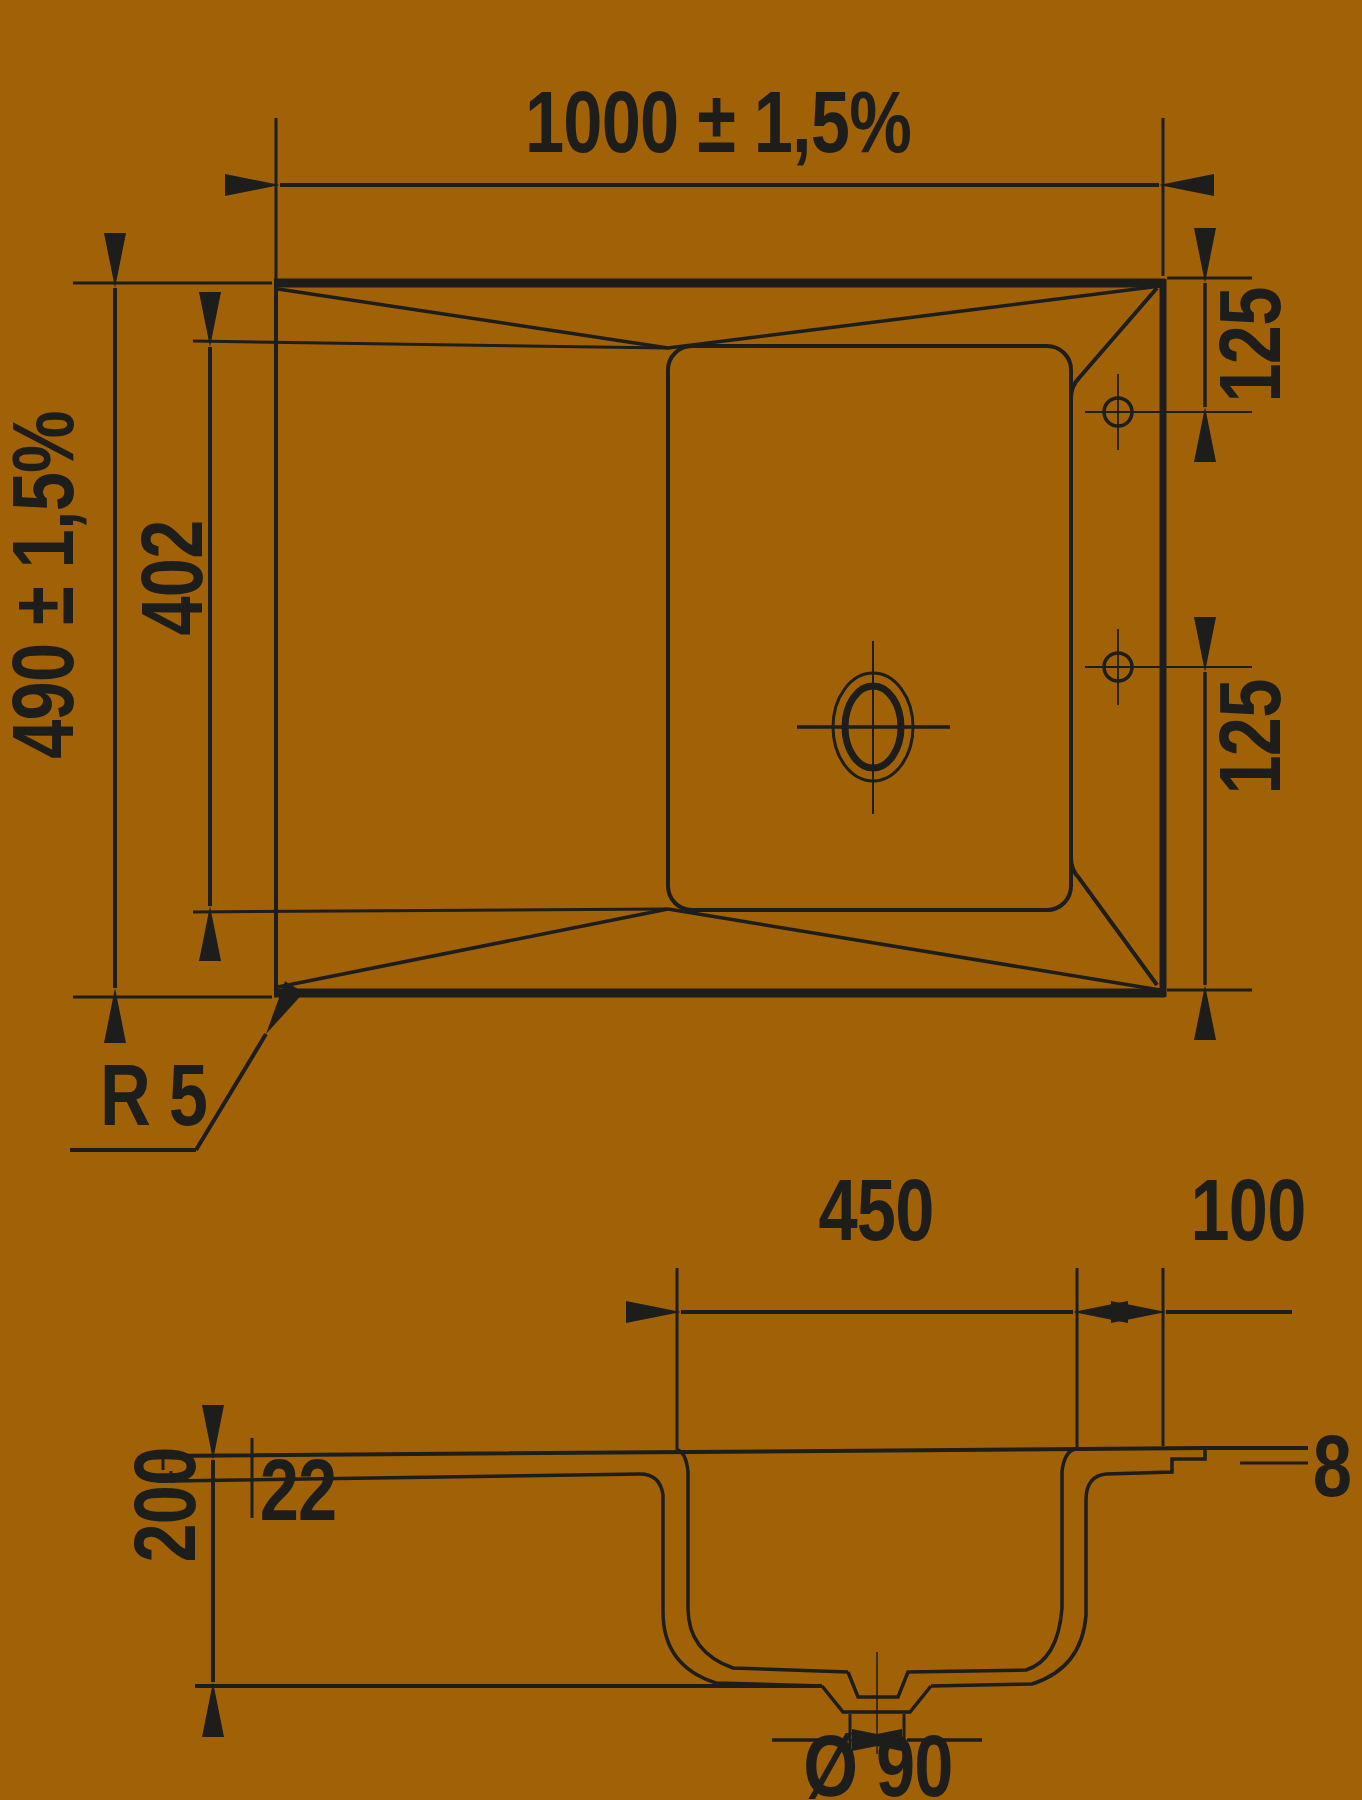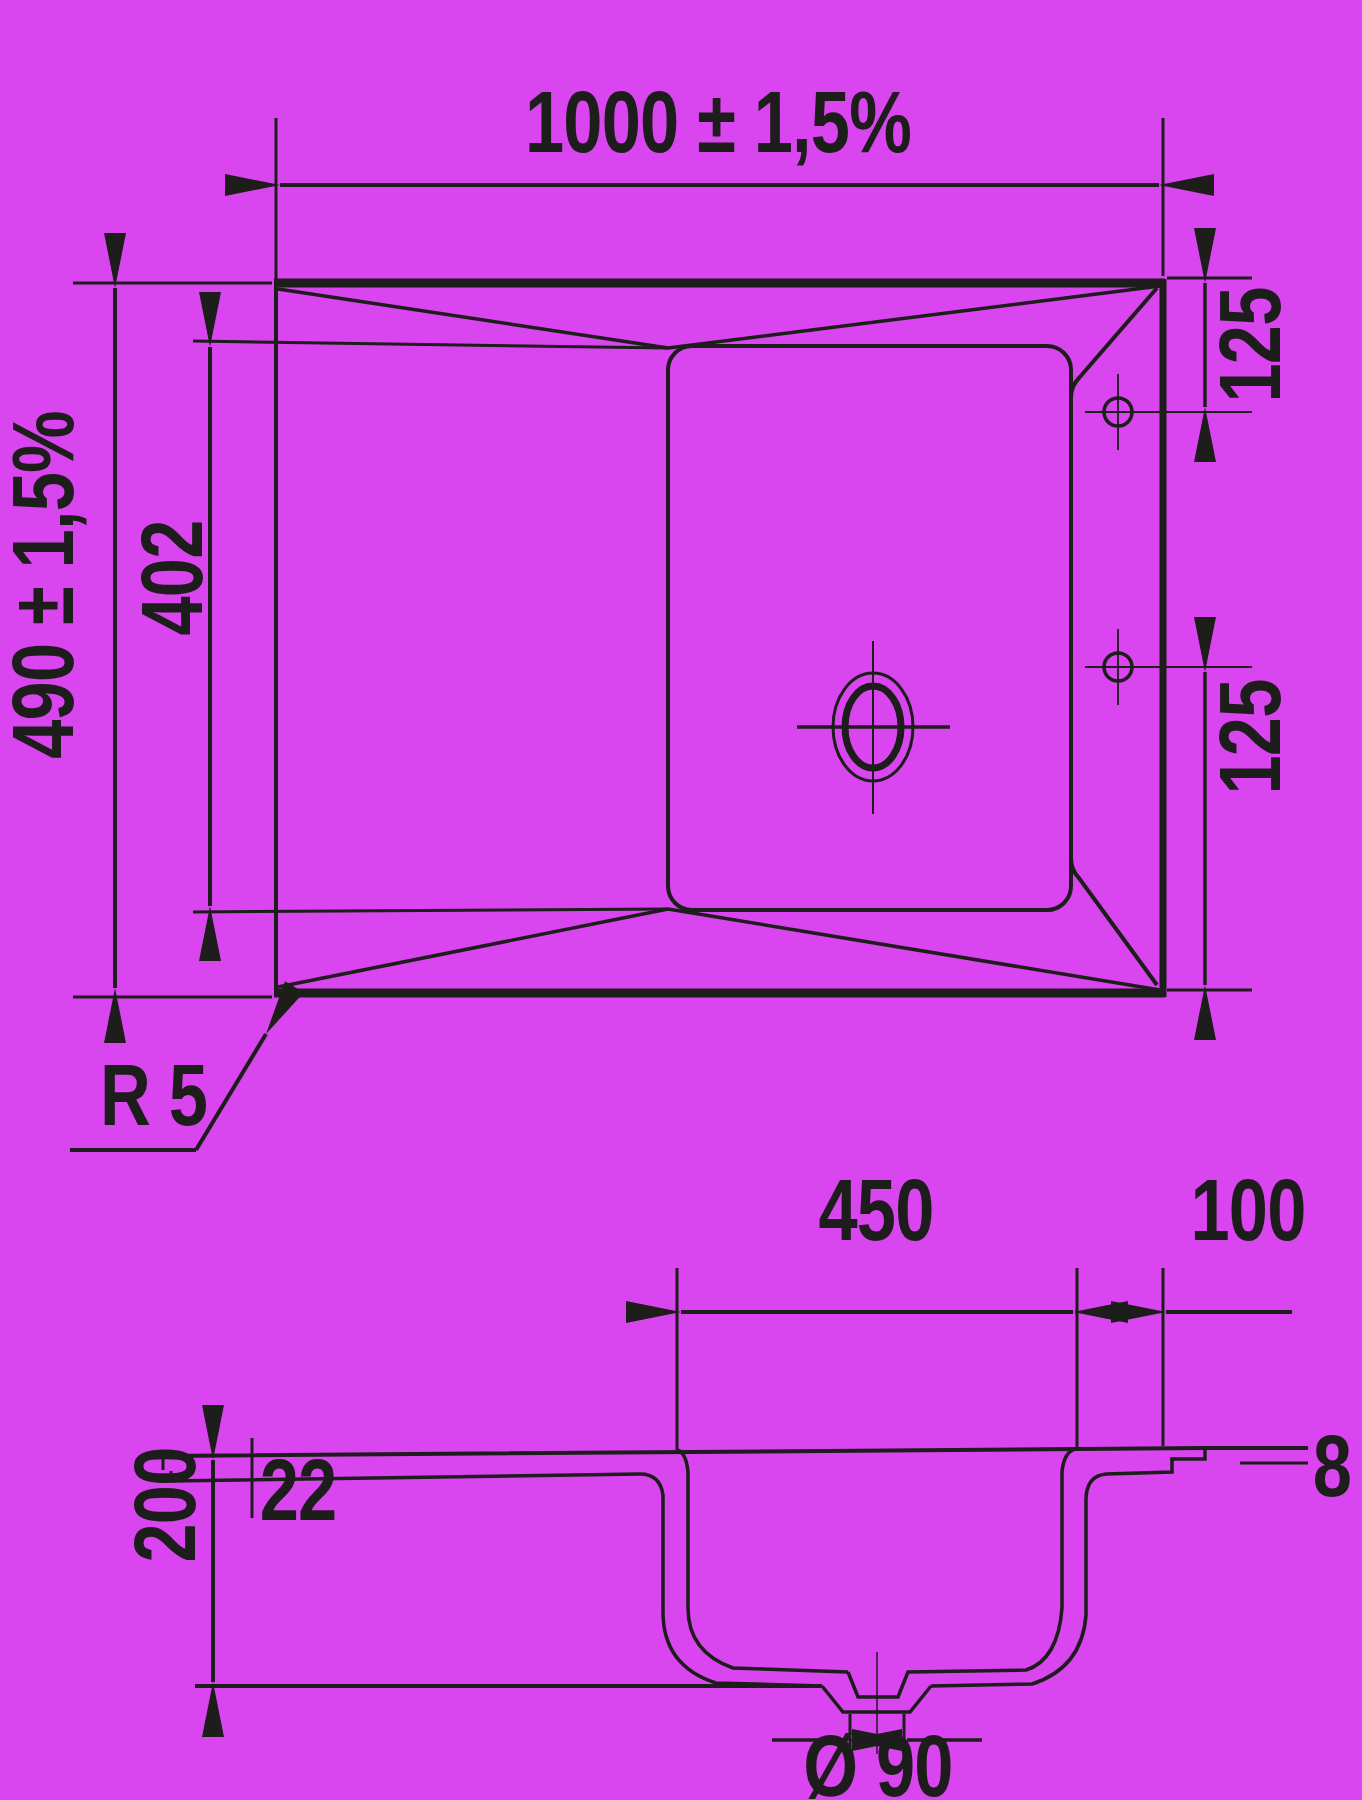--- a/index.html
+++ b/index.html
@@ -1,16 +1,16 @@
 <!DOCTYPE html>
 <html><head>
 <meta charset="utf-8">
 <style>
   html,body{margin:0;padding:0;background:#ffffff;}
-  .stage{position:relative;width:1362px;height:1800px;background:#d946ef;overflow:hidden;}
+  .stage{position:relative;width:1362px;height:1800px;background:#a16207;overflow:hidden;}
   svg{display:block;}
   text{font-family:"Liberation Sans", sans-serif;font-weight:700;letter-spacing:-1px;}
   .dim{font-size:88px;}
   .dim-small{font-size:50px;}
 </style>
 </head>
 <body>
 
 <div class="stage">
 <svg width="1362" height="1800" viewBox="0 0 1362 1800" xmlns="http://www.w3.org/2000/svg">

